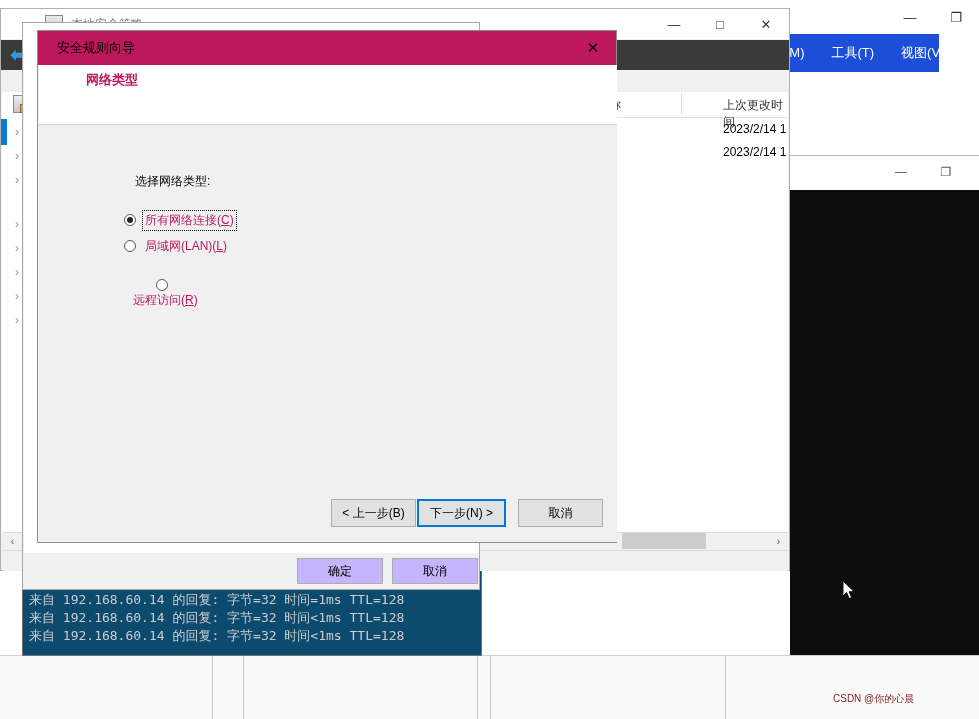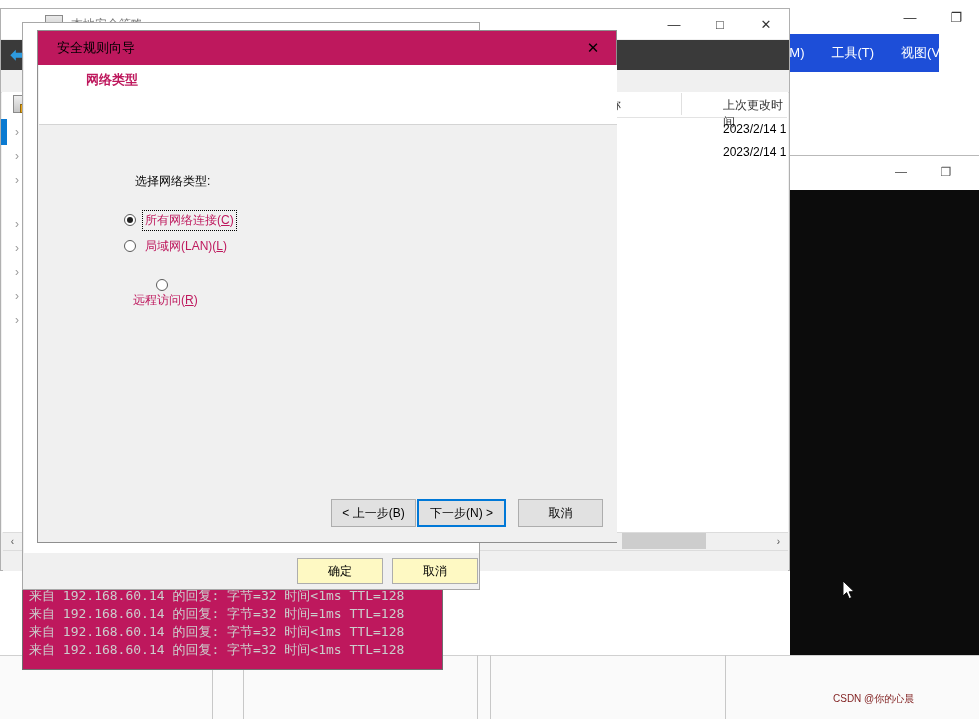--- a/index.html
+++ b/index.html
@@ -57,22 +57,22 @@
     left: 285px; top: 664px; width: 160px; height: 18px;
     color: #1b3f73; font-size: 13px;
   }
   #sm-watermark {
     left: 833px; top: 692px; width: 140px; height: 20px;
     color: #7f1d1d; font-size: 10px;
   }
 
   
   #console-win {
-    left: 22px; top: 584px; width: 421px; height: 86px;
-    background: #be185d;
+    left: 22px; top: 570px; width: 460px; height: 86px;
+    background: #0c4a6e;
     border: 1px solid #6f6f6f;
     overflow: hidden;
     font-family: "DejaVu Sans Mono", "Liberation Mono", monospace;
     font-size: 13px;
     color: #cccccc;
     padding-top: 2px;
     box-sizing: border-box;
   }
   #console-win .cline {
     height: 18px; line-height: 18px; padding-left: 6px; white-space: pre;
@@ -209,21 +209,21 @@
   #ipsec-close { right: 0px; }
   #ipsec-body {
     left: 1px; top: 30px; width: 455px; height: 500px;
     background: #ffffff;
   }
   #ipsec-footer {
     left: 1px; top: 530px; width: 455px; height: 36px;
     background: #f0f0f0;
   }
   .dlg-btn {
-    background: #fef9c3;
+    background: #c4b5fd;
     border: 1px solid #adadad;
     font-family: "Liberation Sans", "DejaVu Sans", sans-serif;
     font-size: 12px;
     color: #000;
     display: flex; align-items: center; justify-content: center;
     box-sizing: border-box;
   }
   #ipsec-ok { left: 297px; top: 558px; width: 86px; height: 26px; }
   #ipsec-cancel { left: 392px; top: 558px; width: 86px; height: 26px; }
 

